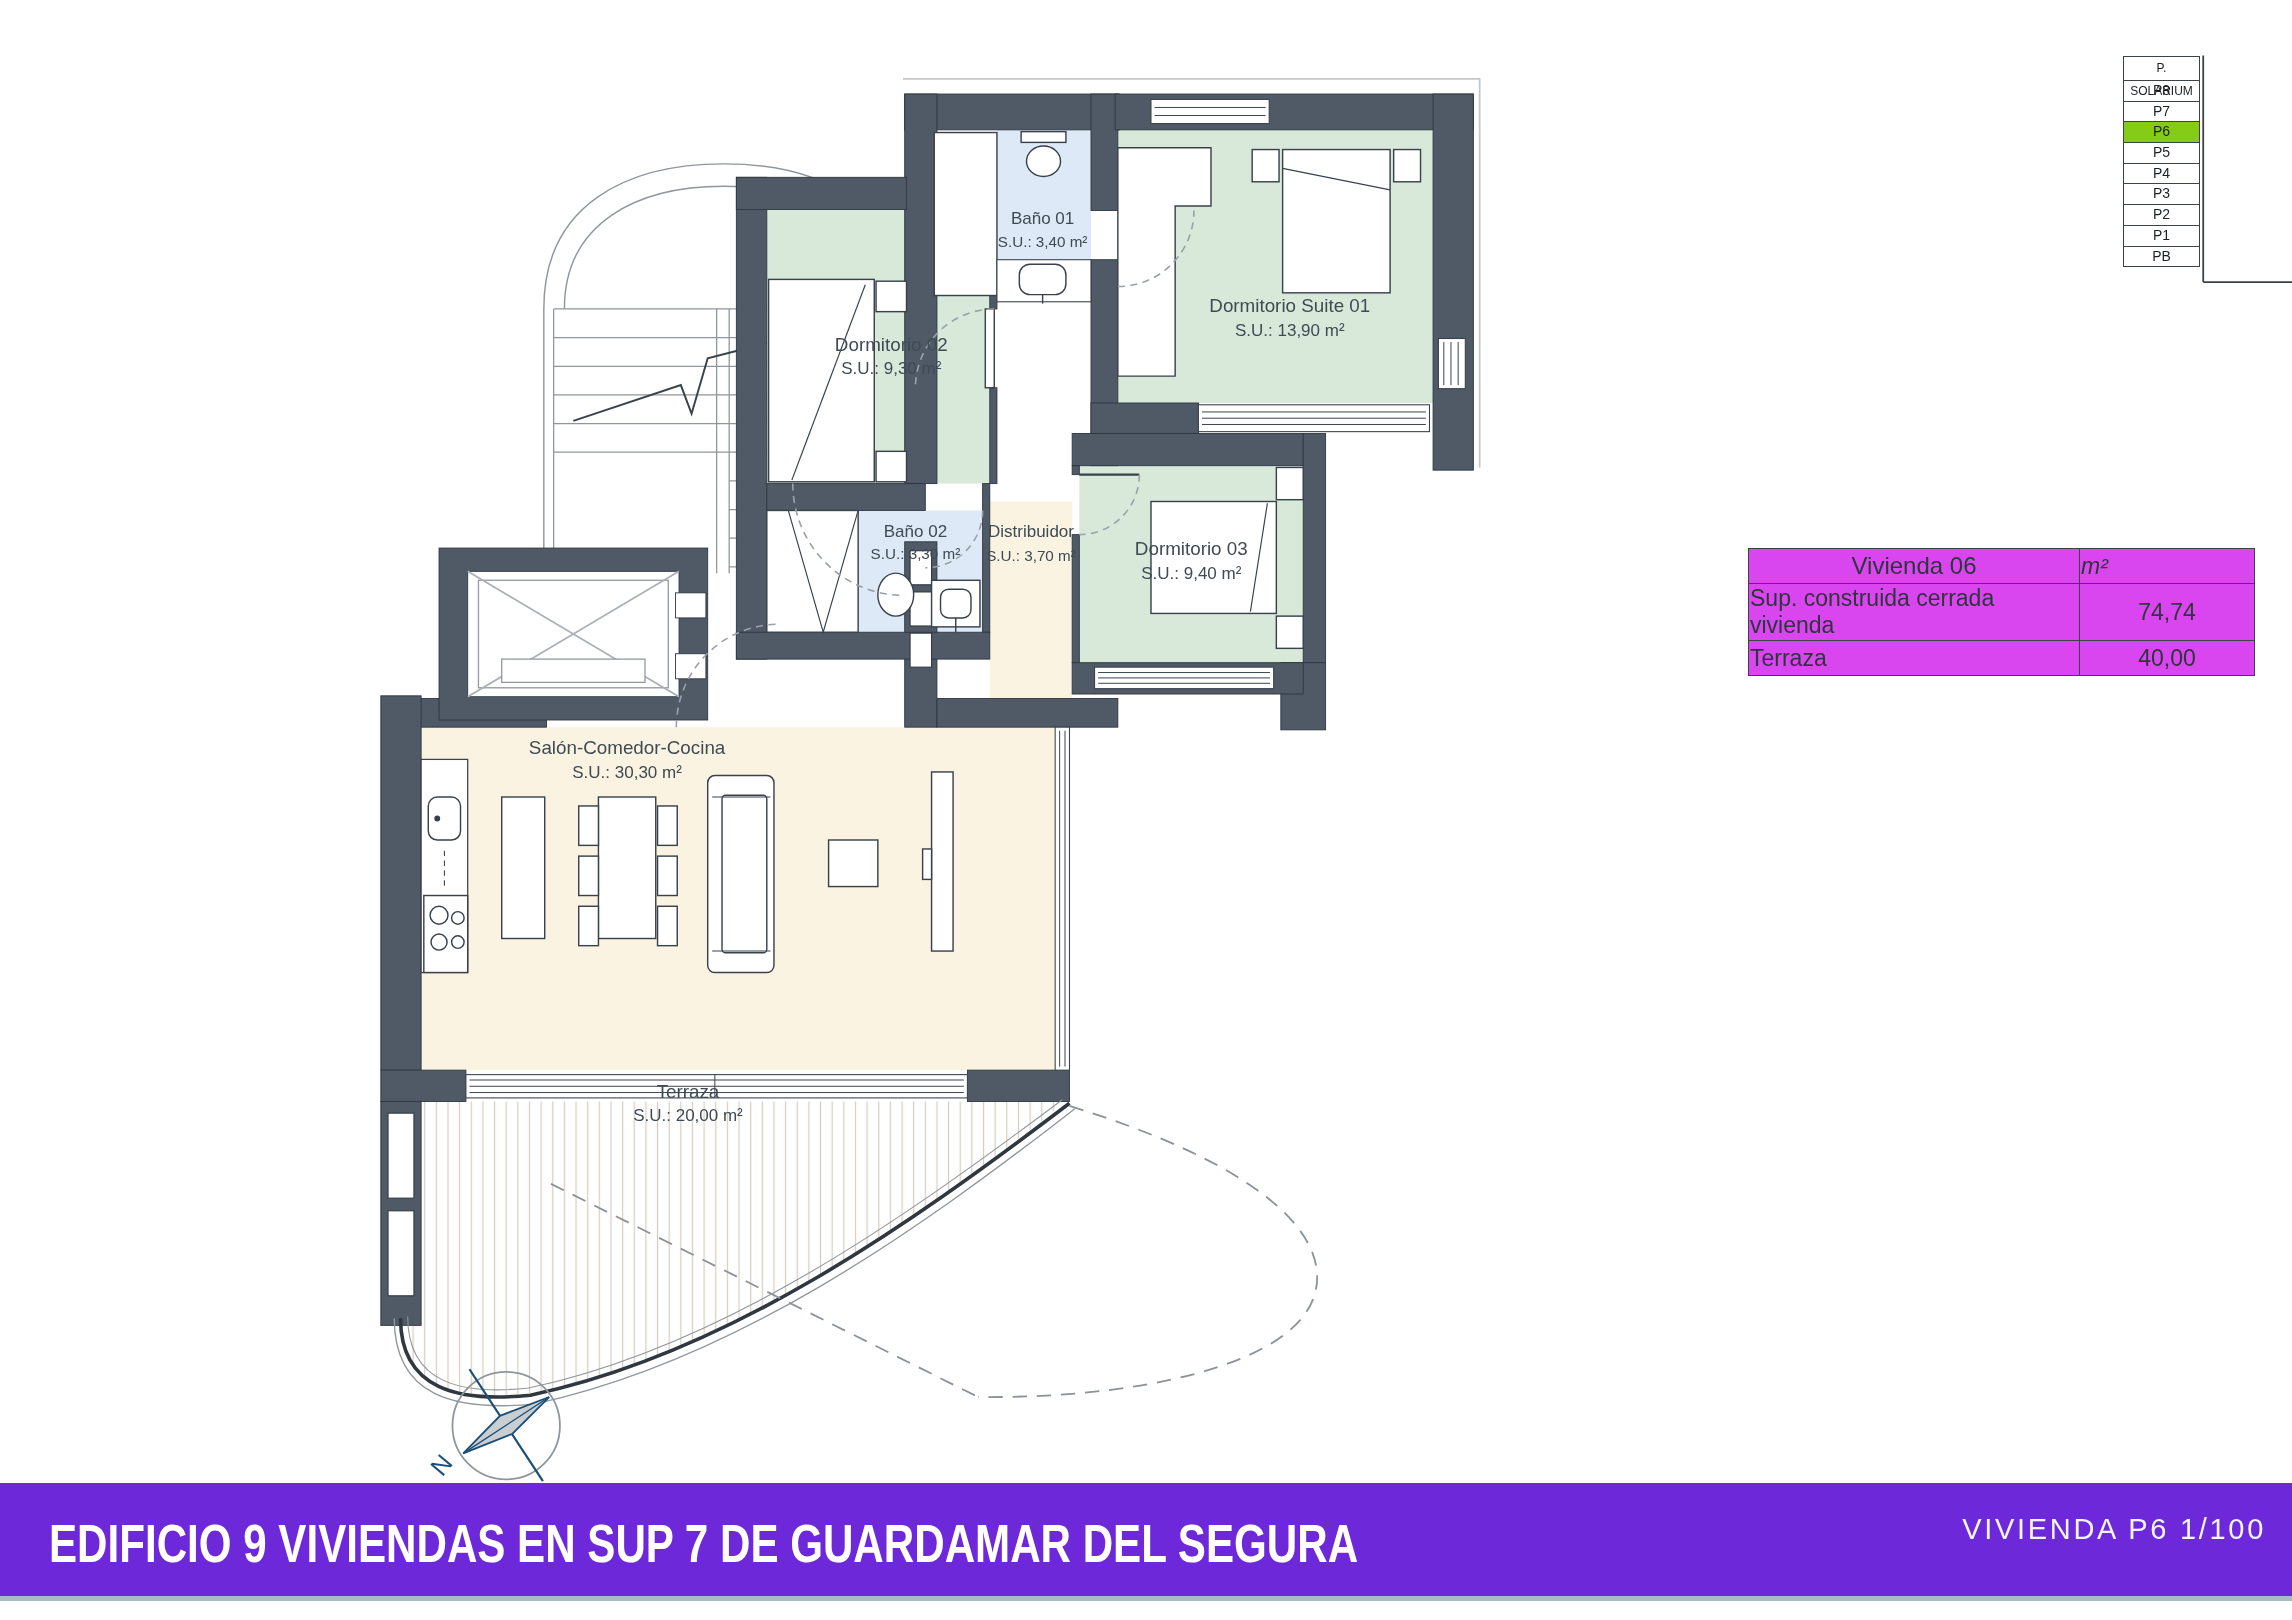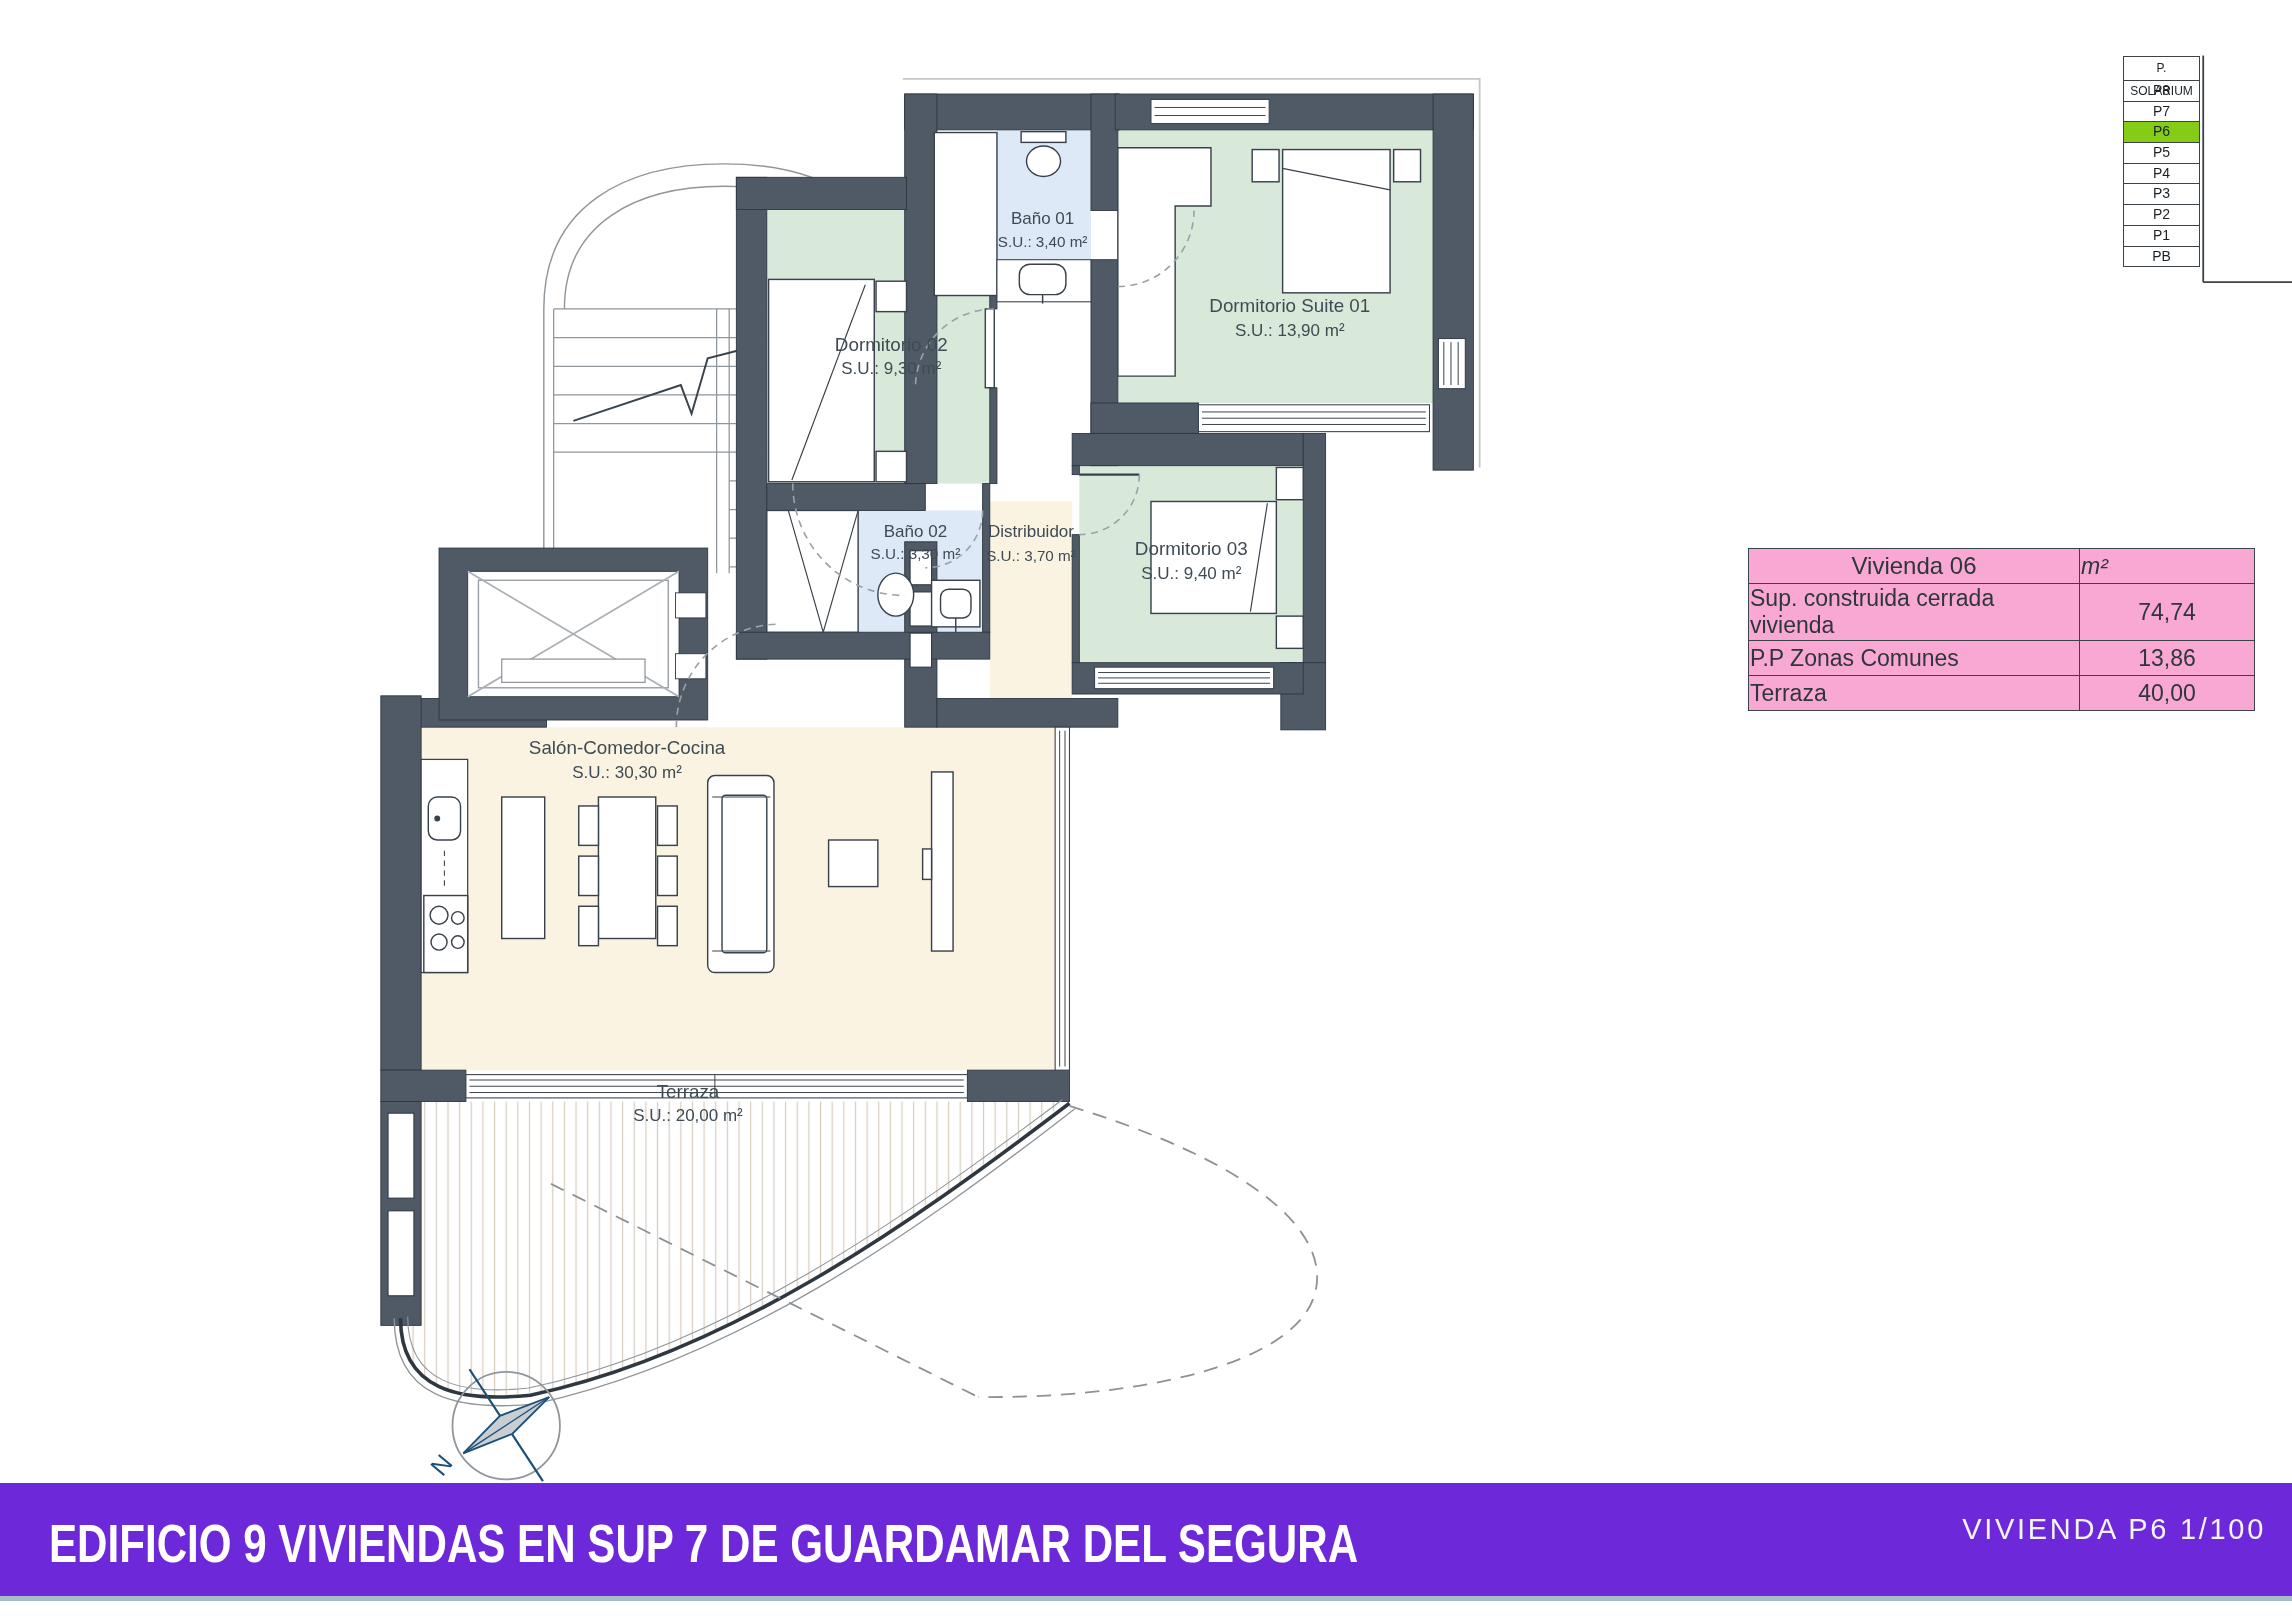--- a/index.html
+++ b/index.html
@@ -14,21 +14,21 @@
   .floor-selector{position:absolute;left:2123px;top:56px;width:77px;
     font-family:"Liberation Sans",sans-serif;color:#1b2125;}
   .floor-selector .hdr{height:23px;line-height:23px;text-align:center;font-size:12px;
     border:1.8px solid #3b4248;border-bottom:1.8px solid #3b4248;background:#fff;}
   .floor-selector .row{height:19.7px;line-height:19.7px;text-align:center;font-size:14px;
     border:1.8px solid #3b4248;border-top:none;background:#fff;cursor:pointer;}
   .floor-selector .row.selected{background:#84cc16;}
   
   .area-table{position:absolute;left:1748px;top:548px;width:507px;border-collapse:collapse;
     font-family:"Liberation Sans",sans-serif;color:#2e363c;}
-  .area-table td{border:1.8px solid #3b4248;background:#f9a8d4;font-size:23px;height:32px;}
+  .area-table td{border:1.8px solid #3b4248;background:#d946ef;font-size:23px;height:32px;}
   .area-table .t-title{text-align:center;font-size:24px;}
   .area-table .t-unit{text-align:left;width:172px;font-style:italic;}
   .area-table .t-label{text-align:left;}
   .area-table .t-val{text-align:center;}
   
   .title-bar{position:absolute;left:0;top:1483px;width:2293px;height:113px;background:#6d28d9;}
   .title-bar .strip{position:absolute;left:0;top:113px;width:2293px;height:4.5px;background:#a9bac7;}
   .proj-title{position:absolute;left:49px;top:29px;color:#fff;font-weight:bold;
     font-size:54px;white-space:nowrap;transform:scaleX(0.78);transform-origin:left center;
     letter-spacing:0px;}
@@ -288,24 +288,20 @@
   <tbody>
       <tr>
     <td class="t-title">Vivienda 06</td>
     <td class="t-unit">m²</td>
   </tr>
   <tr>
     <td class="t-label">Sup. construida cerrada vivienda</td>
     <td class="t-val">74,74</td>
   </tr>
   <tr>
-    <td class="t-label">P.P Zonas Comunes</td>
-    <td class="t-val">13,86</td>
-  </tr>
-  <tr>
     <td class="t-label">Terraza</td>
     <td class="t-val">40,00</td>
   </tr>
 </tbody>
   </table>
 
 <div class="title-bar">
   <div class="proj-title">EDIFICIO 9 VIVIENDAS EN SUP 7 DE GUARDAMAR DEL SEGURA</div>
   <div class="plan-label">VIVIENDA P6 1/100</div>
   <div class="strip"></div>

